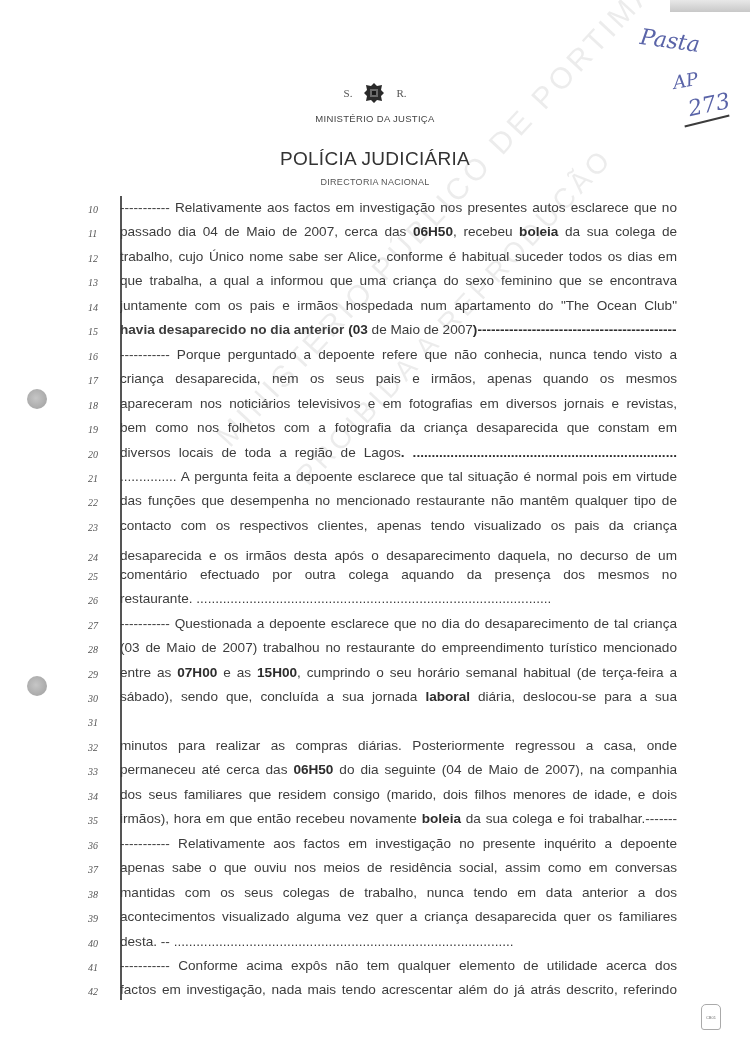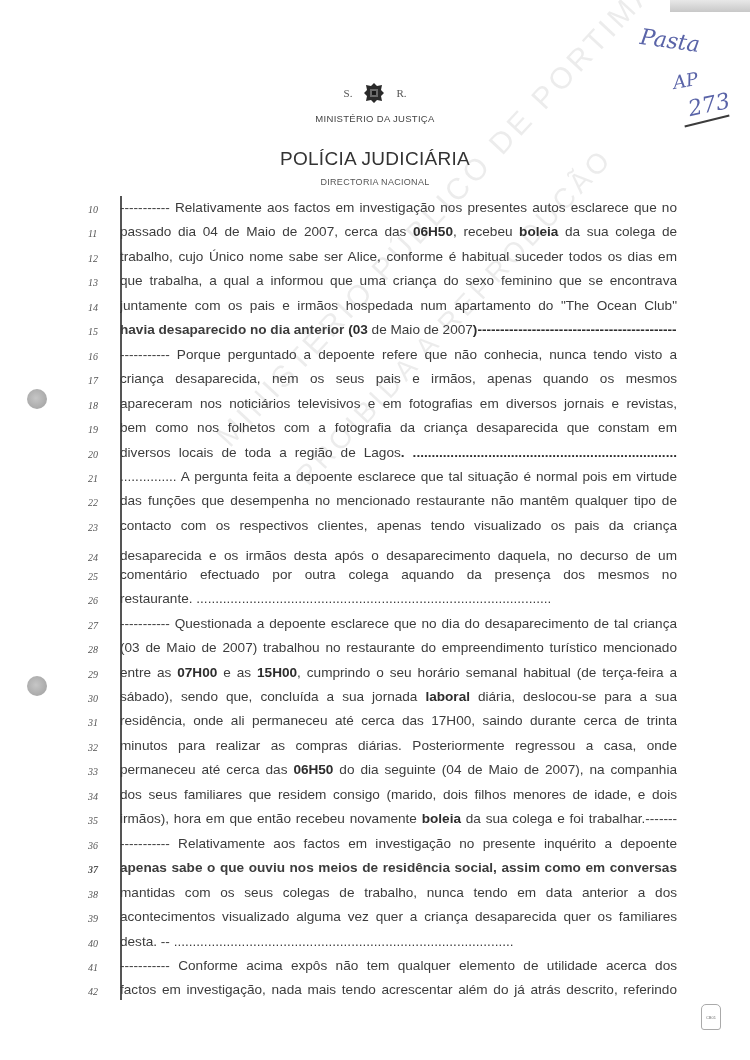--- a/index.html
+++ b/index.html
@@ -162,21 +162,20 @@
     <div class="line" style="top: 464.55px;">
       <span class="line-num">29</span>
       <span class="line-text"><span>entre as </span><b>07H00</b><span> e as </span><b>15H00</b><span>, cumprindo o seu horário semanal habitual (de terça-feira a</span></span>
     </div>
     <div class="line" style="top: 489px;">
       <span class="line-num">30</span>
       <span class="line-text"><span>sábado), sendo que, concluída a sua jornada </span><b>laboral</b><span> diária, deslocou-se para a sua</span></span>
     </div>
     <div class="line" style="top: 513.45px;">
       <span class="line-num">31</span>
-      <span class="line-text">residência, onde ali permaneceu até cerca das 17H00, saindo durante cerca de trinta</span>
     </div>
     <div class="line" style="top: 537.9px;">
       <span class="line-num">32</span>
       <span class="line-text">minutos para realizar as compras diárias. Posteriormente regressou a casa, onde</span>
     </div>
     <div class="line" style="top: 562.35px;">
       <span class="line-num">33</span>
       <span class="line-text"><span>permaneceu até cerca das </span><b>06H50</b><span> do dia seguinte (04 de Maio de 2007), na companhia</span></span>
     </div>
     <div class="line" style="top: 586.8px;">
@@ -184,21 +183,21 @@
       <span class="line-text">dos seus familiares que residem consigo (marido, dois filhos menores de idade, e dois</span>
     </div>
     <div class="line" style="top: 611.25px;">
       <span class="line-num">35</span>
       <span class="line-text"><span>irmãos), hora em que então recebeu novamente </span><b>boleia</b><span> da sua colega e foi trabalhar.-------</span></span>
     </div>
     <div class="line" style="top: 635.7px;">
       <span class="line-num">36</span>
       <span class="line-text">----------- Relativamente aos factos em investigação no presente inquérito a depoente</span>
     </div>
-    <div class="line" style="top: 660.15px; font-weight: bold;">
+    <div class="line" style="top: 660.15px;">
       <span class="line-num">37</span>
       <span class="line-text">apenas sabe o que ouviu nos meios de residência social, assim como em conversas</span>
     </div>
     <div class="line" style="top: 684.6px;">
       <span class="line-num">38</span>
       <span class="line-text">mantidas com os seus colegas de trabalho, nunca tendo em data anterior a dos</span>
     </div>
     <div class="line" style="top: 709.05px;">
       <span class="line-num">39</span>
       <span class="line-text">acontecimentos visualizado alguma vez quer a criança desaparecida quer os familiares</span>

